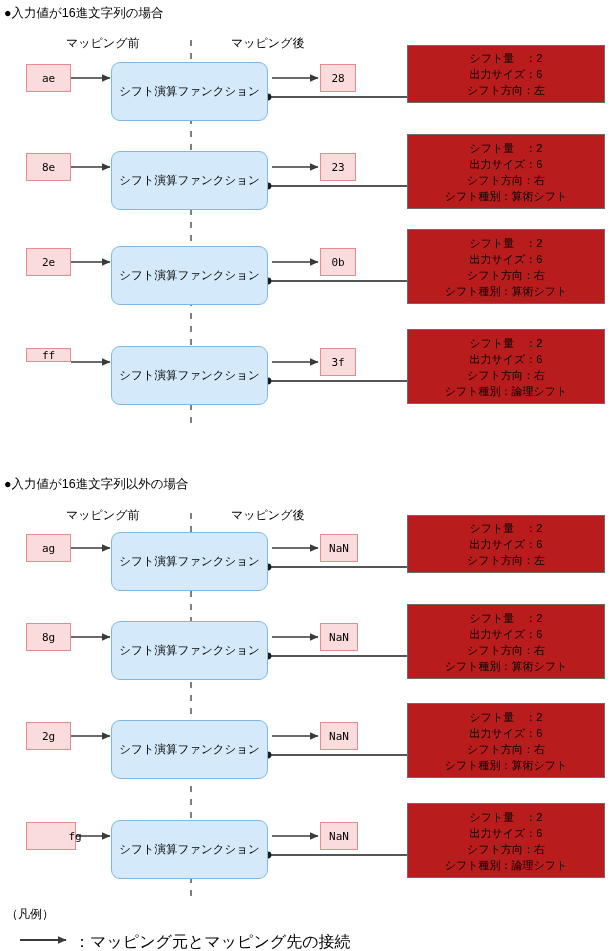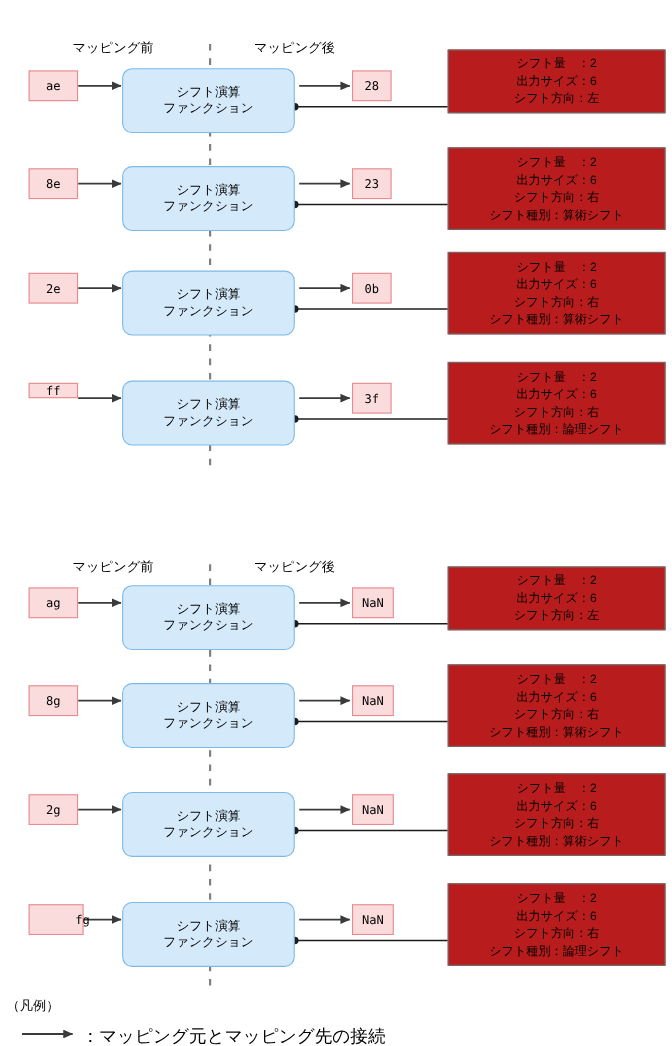--- a/index.html
+++ b/index.html
@@ -53,21 +53,20 @@
     font-size: 11px;
     color: #000;
   }
   .fn-box {
     position: absolute;
     box-sizing: border-box;
     background: #d4eafb;
     border: 1.3px solid #7cb9e8;
     border-radius: 9px;
     display: flex;
-    flex-direction: column;
     align-items: center;
     justify-content: center;
     font-size: 11.5px;
     line-height: 15px;
     color: #000;
   }
   .fn-box span { white-space: nowrap; }
   .note-box {
     position: absolute;
     box-sizing: border-box;
@@ -167,20 +166,21 @@
       <line x1="272" y1="836" x2="318" y2="836" stroke="#3a3a3a" stroke-width="1.6" marker-end="url(#arrow)"></line>
       <line x1="268" y1="855" x2="407" y2="855" stroke="#1c1c1c" stroke-width="1.4"></line>
       <circle cx="268" cy="855" r="3.4" fill="#1c1c1c"></circle>
     </g>
 
     <g>
       <line x1="20" y1="940" x2="66" y2="940" stroke="#3a3a3a" stroke-width="1.8" marker-end="url(#arrow)"></line>
     </g>
   </svg>
 
+  <div class="section-heading" style="left:4px; top:6px;">●入力値が16進文字列の場合</div>
 
   <div class="col-label" style="left:66px; top:36px;">マッピング前</div>
   <div class="col-label" style="left:231px; top:36px;">マッピング後</div>
 
   <div class="val-box" style="left:26px; top:64px; width:45px; height:28px;">ae</div>
   <div class="fn-box" style="left:111px; top:62px; width:157px; height:59px;">
     <span>シフト演算</span>
     <span>ファンクション</span>
   </div>
   <div class="val-box" style="left:320px; top:64px; width:36px; height:28px;">28</div>
@@ -222,20 +222,21 @@
     <span>ファンクション</span>
   </div>
   <div class="val-box" style="left:320px; top:348px; width:36px; height:28px;">3f</div>
   <div class="note-box" style="left:407px; top:329px; width:198px; height:75px;">
     <span>シフト量　：2</span>
     <span>出力サイズ：6</span>
     <span>シフト方向：右</span>
     <span>シフト種別：論理シフト</span>
   </div>
 
+  <div class="section-heading" style="left:4px; top:477px;">●入力値が16進文字列以外の場合</div>
 
   <div class="col-label" style="left:66px; top:508px;">マッピング前</div>
   <div class="col-label" style="left:231px; top:508px;">マッピング後</div>
 
   <div class="val-box" style="left:26px; top:534px; width:45px; height:28px;">ag</div>
   <div class="fn-box" style="left:111px; top:532px; width:157px; height:59px;">
     <span>シフト演算</span>
     <span>ファンクション</span>
   </div>
   <div class="val-box" style="left:320px; top:534px; width:38px; height:28px;">NaN</div>

